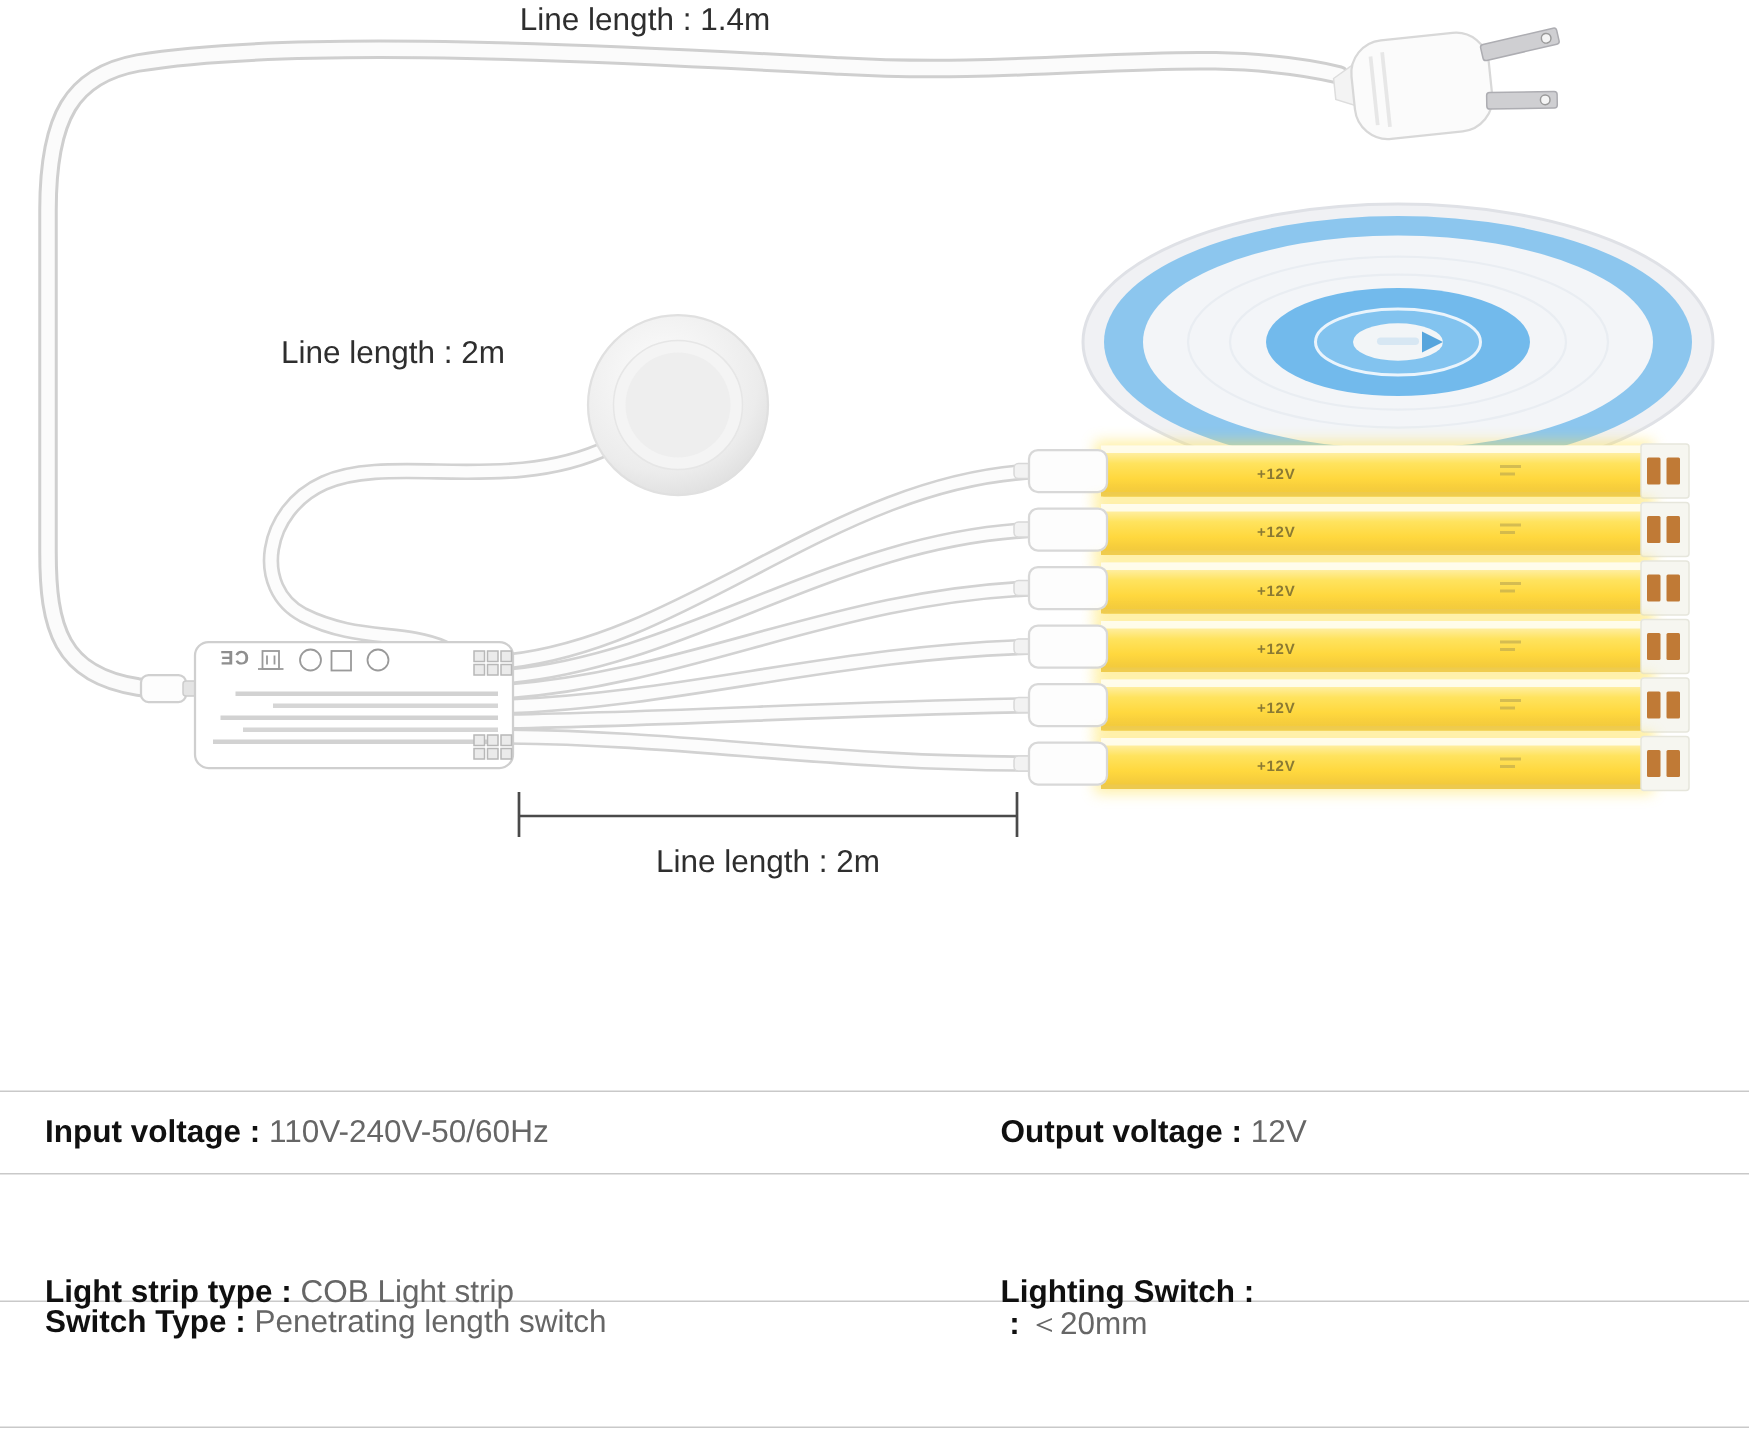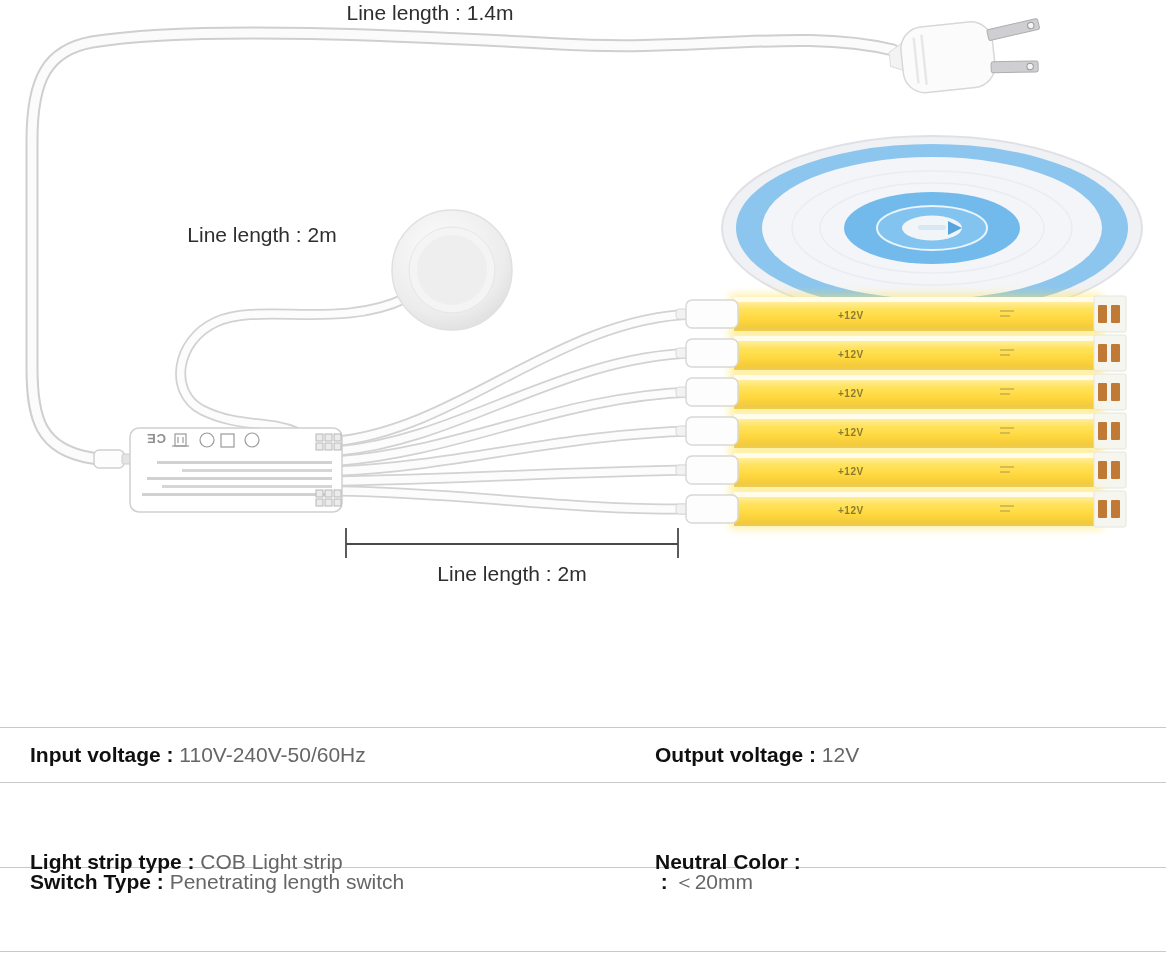--- a/index.html
+++ b/index.html
@@ -14,27 +14,27 @@
   .strip-mark { font-size:10px; font-weight:bold; fill:#8b7a33; letter-spacing:0.5px; }
   .ce-text { font-size:13px; fill:#8f8f8f; font-weight:bold; letter-spacing:1px; }
 
   .wire-casing { fill:none; stroke:#d2d2d2; stroke-width:11; stroke-linecap:round; }
   .wire-core   { fill:none; stroke:#fcfcfc; stroke-width:7.5; stroke-linecap:round; }
   .cable-casing{ fill:none; stroke:#cfcfcf; stroke-width:13; stroke-linecap:round; }
   .cable-core  { fill:none; stroke:#fbfbfb; stroke-width:9; stroke-linecap:round; }
 
   
   .spec-divider { position:absolute; left:0; width:1166px; height:1px; background:#c9c9c9; }
-  .spec-row { position:absolute; left:0; width:1166px; display:flex; align-items:center; }
+  .spec-row { position:absolute; left:0; width:1166px; display:flex; align-items:center;gap:27px; }
   .row1 { top:727px; height:55px; }
   .row2 { top:828px; height:68px; }
   .row3 { top:848px; height:68px; }
   .cell { display:flex; align-items:baseline; white-space:nowrap; font-size:21px; }
   .cell-left  { margin-left:30px; width:610px; }
-  .cell-right { margin-left:15px; }
+  .cell-right { }
   .spec-label { font-weight:bold; color:#101010; }
   .spec-sep   { font-weight:bold; color:#101010; white-space:pre; }
   .spec-value { color:#666666; }
 </style>
 </head>
 <body>
 
 <div class="page">
 
   <svg class="diagram-svg" width="1166" height="700" viewBox="0 0 1166 700">
@@ -289,21 +289,21 @@
       </div>
     </div>
 
     <div class="spec-row row2">
       <div class="cell cell-left">
         <span class="spec-label">Light strip type</span>
           <span class="spec-sep"> : </span>
           <span class="spec-value">COB Light strip</span>
       </div>
       <div class="cell cell-right">
-        <span class="spec-label">Neutral Color</span>
+        <span class="spec-label">Lighting Switch</span>
           <span class="spec-sep"> : </span>
       </div>
     </div>
 
     <div class="spec-row row3">
       <div class="cell cell-left">
         <span class="spec-label">Switch Type</span>
           <span class="spec-sep"> : </span>
           <span class="spec-value">Penetrating length switch</span>
       </div>

